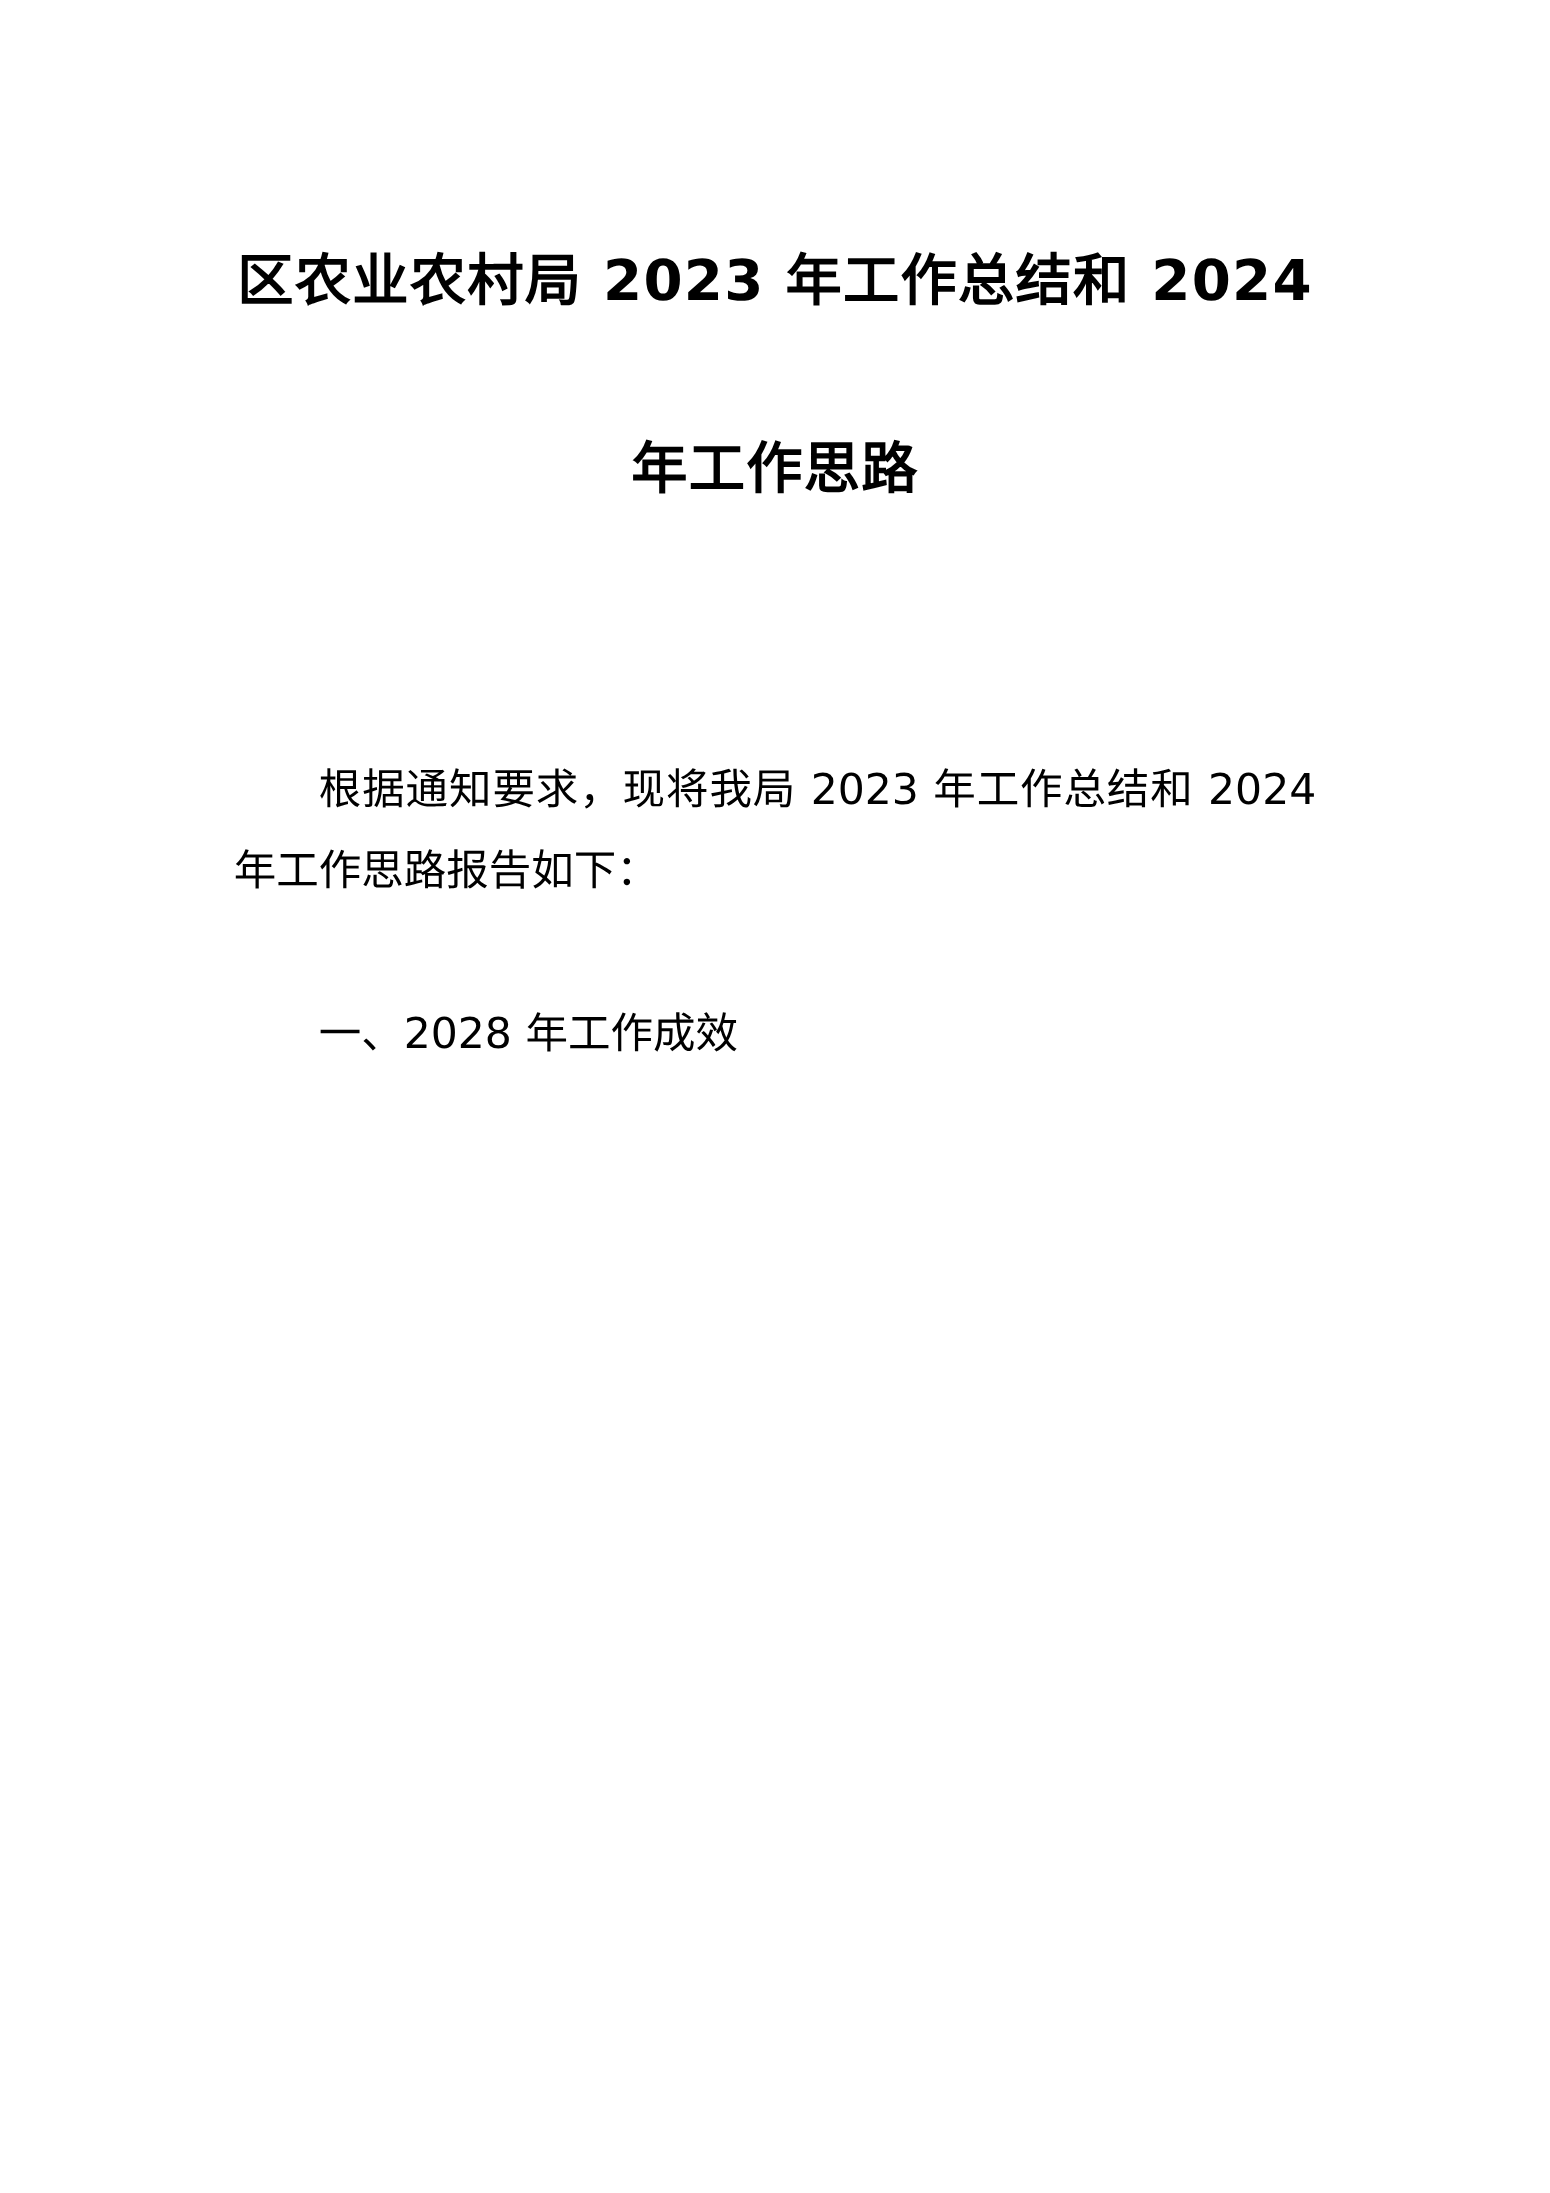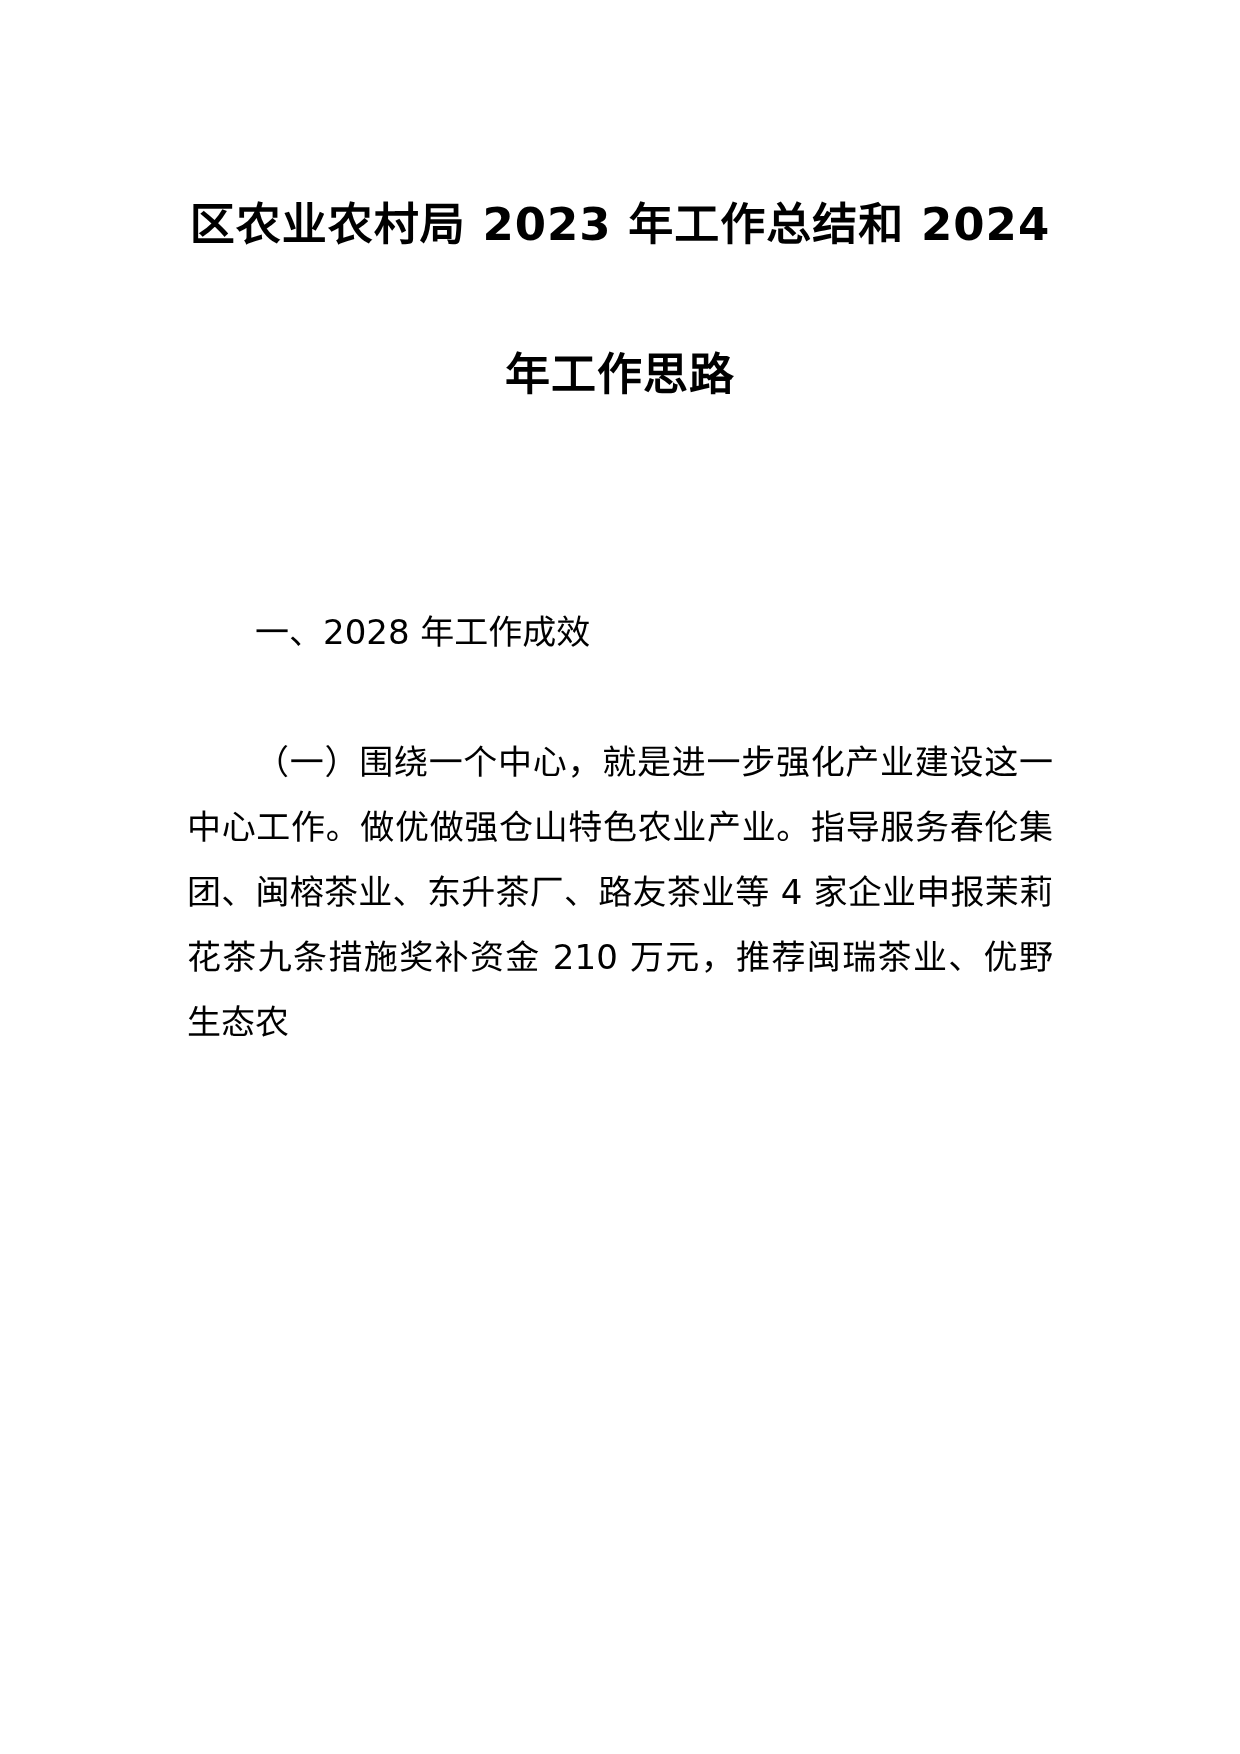--- a/index.html
+++ b/index.html
@@ -42,18 +42,18 @@
   .para.heading {
     text-align: left;
   }
 </style>
 </head>
 <body>
 
 <div class="page">
   <h1 class="doc-title">区农业农村局 2023 年工作总结和 2024 年工作思路</h1>
 
+  <p class="para">根据通知要求，现将我局 2023 年工作总结和 2024 年工作思路报告如下：</p>
 
   <p class="para heading">一、2028 年工作成效</p>
 
 
-  <p class="para">（一）围绕一个中心，就是进一步强化产业建设这一中心工作。做优做强仓山特色农业产业。指导服务春伦集团、闽榕茶业、东升茶厂、路友茶业等 4 家企业申报茉莉花茶九条措施奖补资金 210 万元，推荐闽瑞茶业、优野生态农</p>
 </div>
 
 </body></html>

